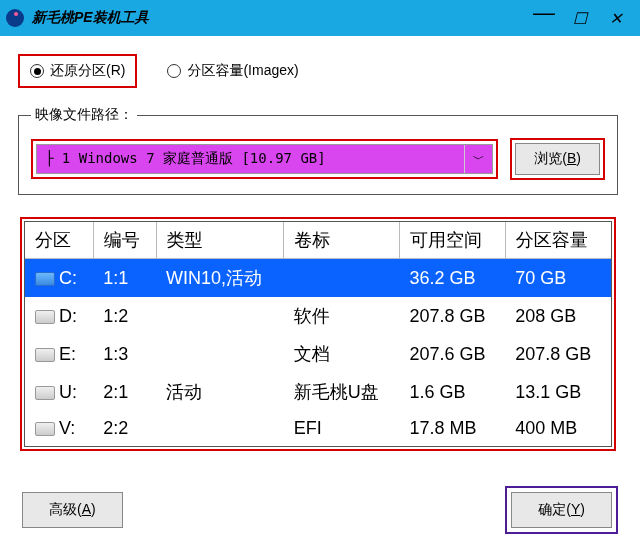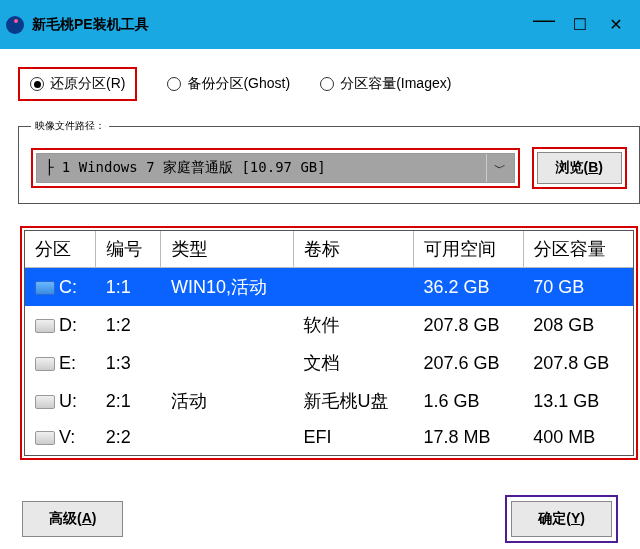--- a/index.html
+++ b/index.html
@@ -1,38 +1,38 @@
 <!DOCTYPE html>
 <html><head>
 <meta charset="utf-8">
 <style>
 * { box-sizing: border-box; margin: 0; padding: 0; }
 body { font-family: "Microsoft YaHei", SimSun, sans-serif; background: #fff; width: 640px; height: 549px; overflow: hidden; }
-.titlebar { background: #1aa8e3; height: 49px; display: flex; align-items: center; padding: 0 6px; color: #000; }
+.titlebar { background: #1aa8e3; height: 36px; display: flex; align-items: center; padding: 0 6px; color: #000; font-style: italic; }
 .titlebar .logo { width: 18px; height: 18px; border-radius: 50%; background: #0a3a8a; margin-right: 8px; position: relative; }
 .titlebar .logo::after { content: ''; position: absolute; top: 3px; left: 8px; width: 4px; height: 4px; border-radius: 50%; background: #ff5a9a; }
 .titlebar .title { flex: 1; font-size: 14px; font-weight: bold; color: #000; }
 .titlebar .winbtn { width: 36px; height: 32px; display: flex; align-items: center; justify-content: center; font-size: 16px; cursor: pointer; }
 .titlebar .winbtn.min { font-size: 22px; position: relative; top: -5px; }
-.content { padding: 18px 0 0 18px; }
+.content { padding: 18px 22px 0 18px; }
 .radio-row { display: flex; align-items: center; gap: 30px; margin-bottom: 18px; }
 .radio-group { display: flex; align-items: center; gap: 6px; font-size: 14px; cursor: pointer; }
 .radio-group .dot { width: 14px; height: 14px; border: 1px solid #333; border-radius: 50%; display: inline-flex; align-items: center; justify-content: center; }
 .radio-group.selected .dot::after { content: ''; width: 7px; height: 7px; background: #000; border-radius: 50%; }
 .highlight-red { border: 2px solid #d40000; padding: 4px 8px; }
 .radio-row .highlight-red { padding: 6px 10px; }
 fieldset { border: 1px solid #555; padding: 14px 12px 14px 12px; margin-bottom: 22px; }
-legend { font-size: 10px; padding: 0 4px; }
+legend { font-size: 14px; padding: 0 4px; }
 .path-row { display: flex; align-items: center; gap: 12px; }
 .path-row .dd-wrap { border: 2px solid #d40000; padding: 3px; flex: 1; }
-.dropdown { display: flex; align-items: center; border: 1px solid #999; background: #a3a3a3; height: 30px; }
+.dropdown { display: flex; align-items: center; border: 1px solid #999; background: #d946ef; height: 30px; }
 .dropdown .val { flex: 1; font-family: SimSun, monospace; font-size: 14px; padding: 0 8px; }
 .dropdown .arrow { width: 28px; height: 100%; display: flex; align-items: center; justify-content: center; border-left: 1px solid #ccc; font-size: 12px; }
 .browse-wrap { border: 2px solid #d40000; padding: 3px; }
-.btn { background: #e8e8e8; border: 1px solid #888; padding: 6px 18px; font-size: 14px; cursor: pointer; font-family: inherit; text-decoration: none; font-weight: bold; }
+.btn { background: #e8e8e8; border: 1px solid #888; padding: 6px 18px; font-size: 14px; cursor: pointer; font-family: inherit; text-decoration: none; }
 .btn u { text-decoration: underline; }
 .table-wrap { border: 2px solid #d40000; padding: 2px; margin: 0 2px; }
 .table-border { border: 1px solid #555; }
 table { width: 100%; border-collapse: collapse; font-size: 18px; }
 th { text-align: left; font-weight: normal; border-right: 1px solid #bbb; border-bottom: 1px solid #bbb; padding: 6px 10px; background: #fff; }
 th:last-child { border-right: none; }
 td { padding: 7px 10px; }
 tr.selected td { background: #0a63ff; color: #fff; }
 .disk-icon { display: inline-block; width: 20px; height: 14px; background: linear-gradient(#f0f0f0,#ccc); border: 1px solid #999; border-radius: 2px; margin-right: 4px; vertical-align: middle; }
 tr.selected .disk-icon { background: linear-gradient(#6bb8ff,#3a8ae0); border-color: #2a6acc; }
@@ -54,24 +54,20 @@
 
 <div class="content">
 
   <div class="radio-row">
     <span class="highlight-red">
       <label class="radio-group selected">
         <span class="dot"></span>
         <span>还原分区(R)</span>
       </label>
     </span>
-    <label class="radio-group">
-      <span class="dot"></span>
-      <span>备份分区(Ghost)</span>
-    </label>
     <label class="radio-group">
       <span class="dot"></span>
       <span>分区容量(Imagex)</span>
     </label>
   </div>
 
   <fieldset>
     <legend>映像文件路径：</legend>
     <div class="path-row">
       <div class="dd-wrap">

